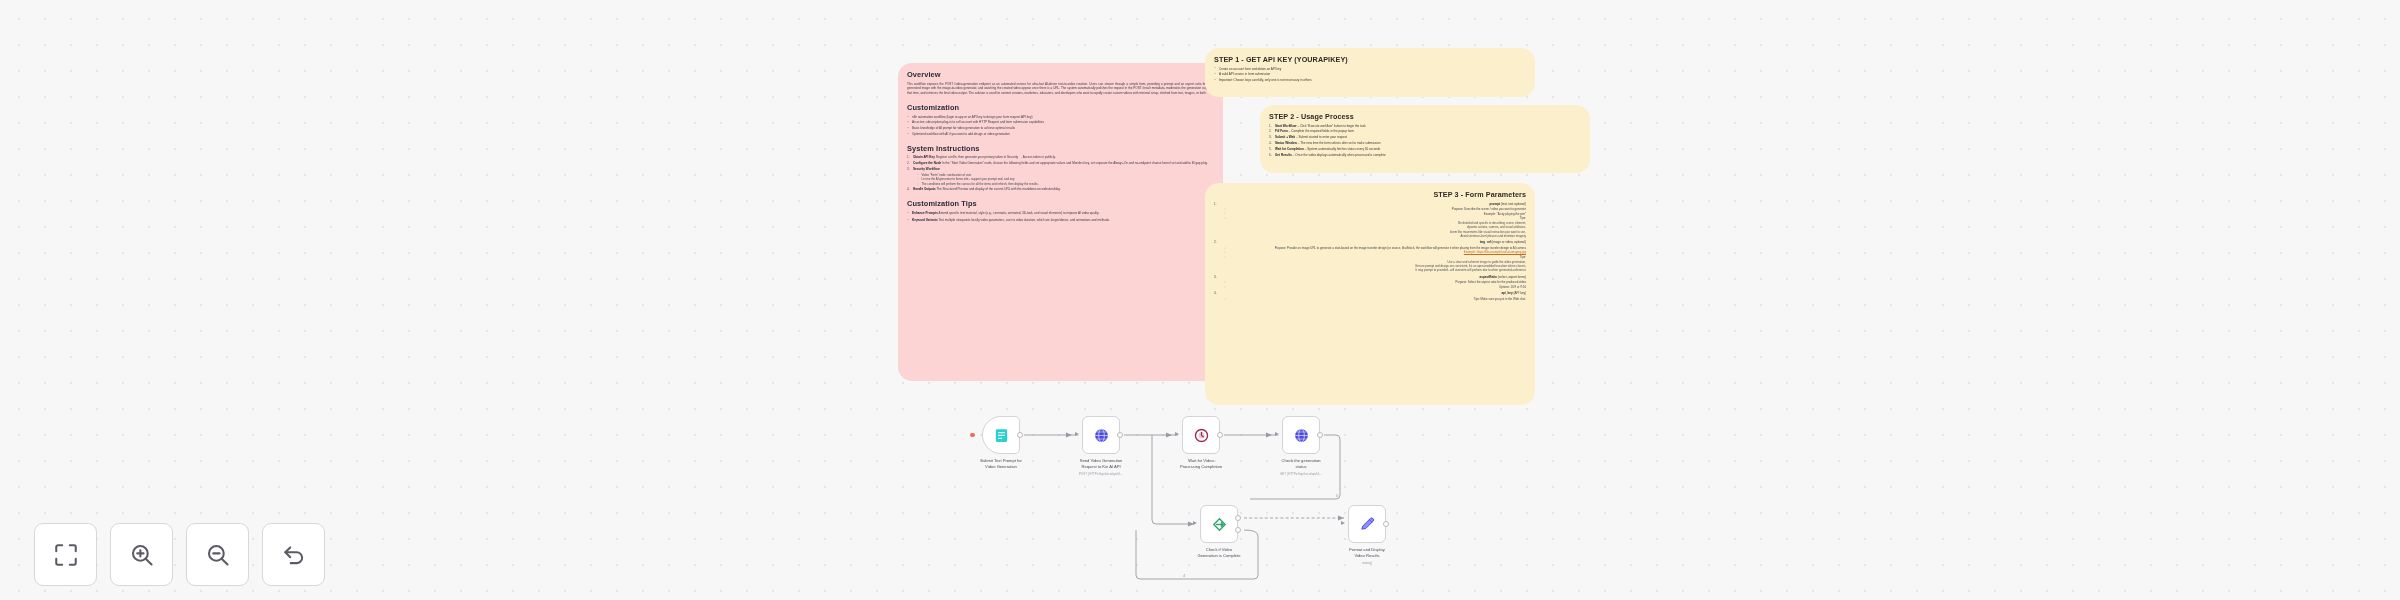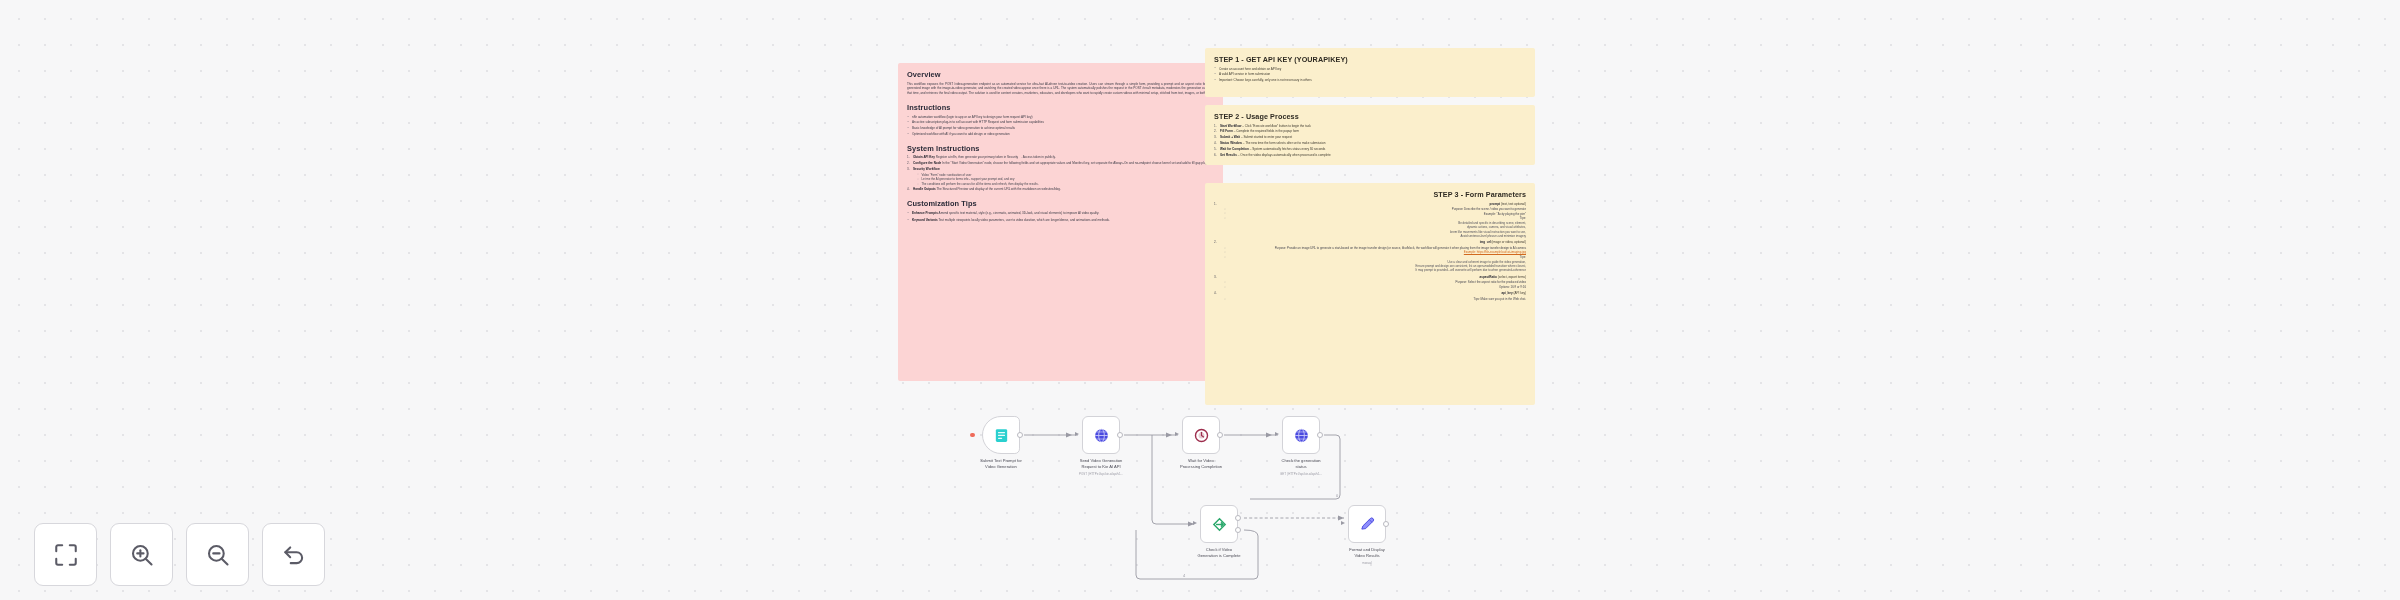--- a/index.html
+++ b/index.html
@@ -14,21 +14,21 @@
     background: #f7f7f8;
     background-image:
       radial-gradient(circle, #e4e4e7 1px, transparent 1.1px);
     background-size: 26px 26px;
     background-position: 6px 6px;
   }
 
   
   .sticky {
     position: absolute;
-    border-radius: 2px;
+    border-radius: 14px;
     overflow: hidden;
   }
   .sticky-pink { background: #fcd4d4; margin-left: 32px; }
   .sticky-yellow { background: #fbefcc; }
 
   .sticky-inner { padding: 7px 9px 8px 9px; }
 
   .s-h1 {
     font-size: 7.4px;
     font-weight: bold;
@@ -224,21 +224,21 @@
       <text x="1183" y="577">4</text>
     </g>
   </svg>
 
   <div class="sticky sticky-pink" style="left:866px; top:63px; width:325px; height:318px;">
     <div class="sticky-inner">
 
       <div class="s-h1">Overview</div>
       <div class="s-p">This workflow exposes the POST /video-generation endpoint as an automated service for ultra-fast AI-driven text-to-video creation. Users can stream through a simple form, providing a prompt and an aspect ratio for each generated image with the image-to-video generator, and watching the created video appear once there is a URL. The system automatically polishes the request in the POST /result metadata, moderates the generation output at that time, and retrieves the final video output. The solution is used for content creators, marketers, educators, and developers who want to rapidly create custom videos with minimal setup, stitched from text, images, or both.</div>
 
-      <div class="s-h1 spaced">Instructions</div>
+      <div class="s-h1 spaced">Customization</div>
       <ul class="s-ul">
         <li>n8n automation workflow (login to app or an API key to design your form request API key)</li>
         <li>An active subscription plug-in to sell account with HTTP Request and form submission capabilities</li>
         <li>Basic knowledge of AI prompt for video generation to achieve optimal results</li>
         <li>Optimized workflow with AI if you want to add design or video generation</li>
       </ul>
 
       <div class="s-h1 spaced">System Instructions</div>
       <ol class="s-ol">
         <li>
@@ -282,21 +282,21 @@
     <div class="sticky-inner">
       <div class="s-h1">STEP 1 - GET API KEY (YOURAPIKEY)</div>
       <ul class="s-ul">
         <li>Create an account here and obtain an API key</li>
         <li>A valid API service in form submission</li>
         <li>Important: Choose keys carefully, only one is not necessary in others</li>
       </ul>
     </div>
   </div>
 
-  <div class="sticky sticky-yellow" style="left:1205px; top:105px; width:330px; height:60px;">
+  <div class="sticky sticky-yellow" style="left:1260px; top:105px; width:330px; height:68px;">
     <div class="sticky-inner">
       <div class="s-h1">STEP 2 - Usage Process</div>
       <ol class="s-ol">
         <li>
           <b>Start Workflow</b>
           – <span>Click "Execute workflow" button to begin the task</span>
         </li>
         <li>
           <b>Fill Form</b>
           – <span>Complete the required fields in the popup form</span>

